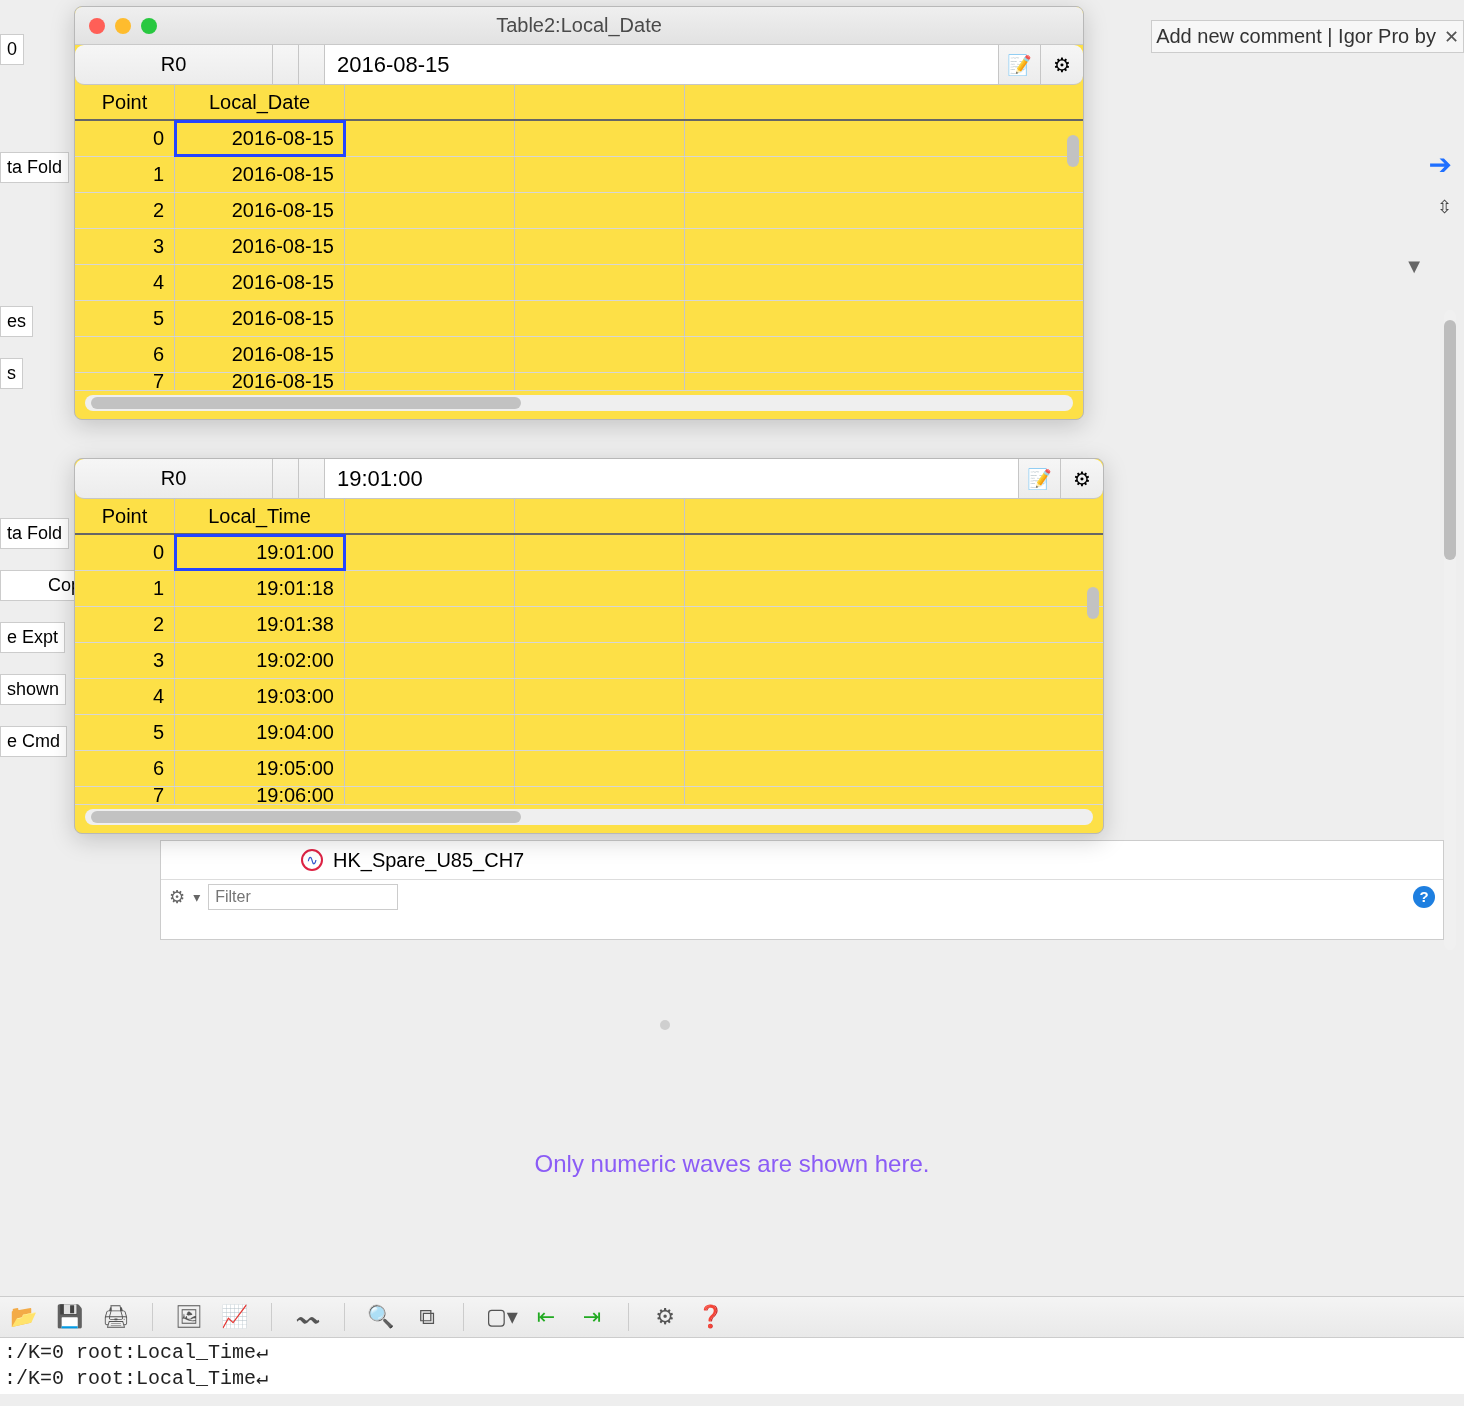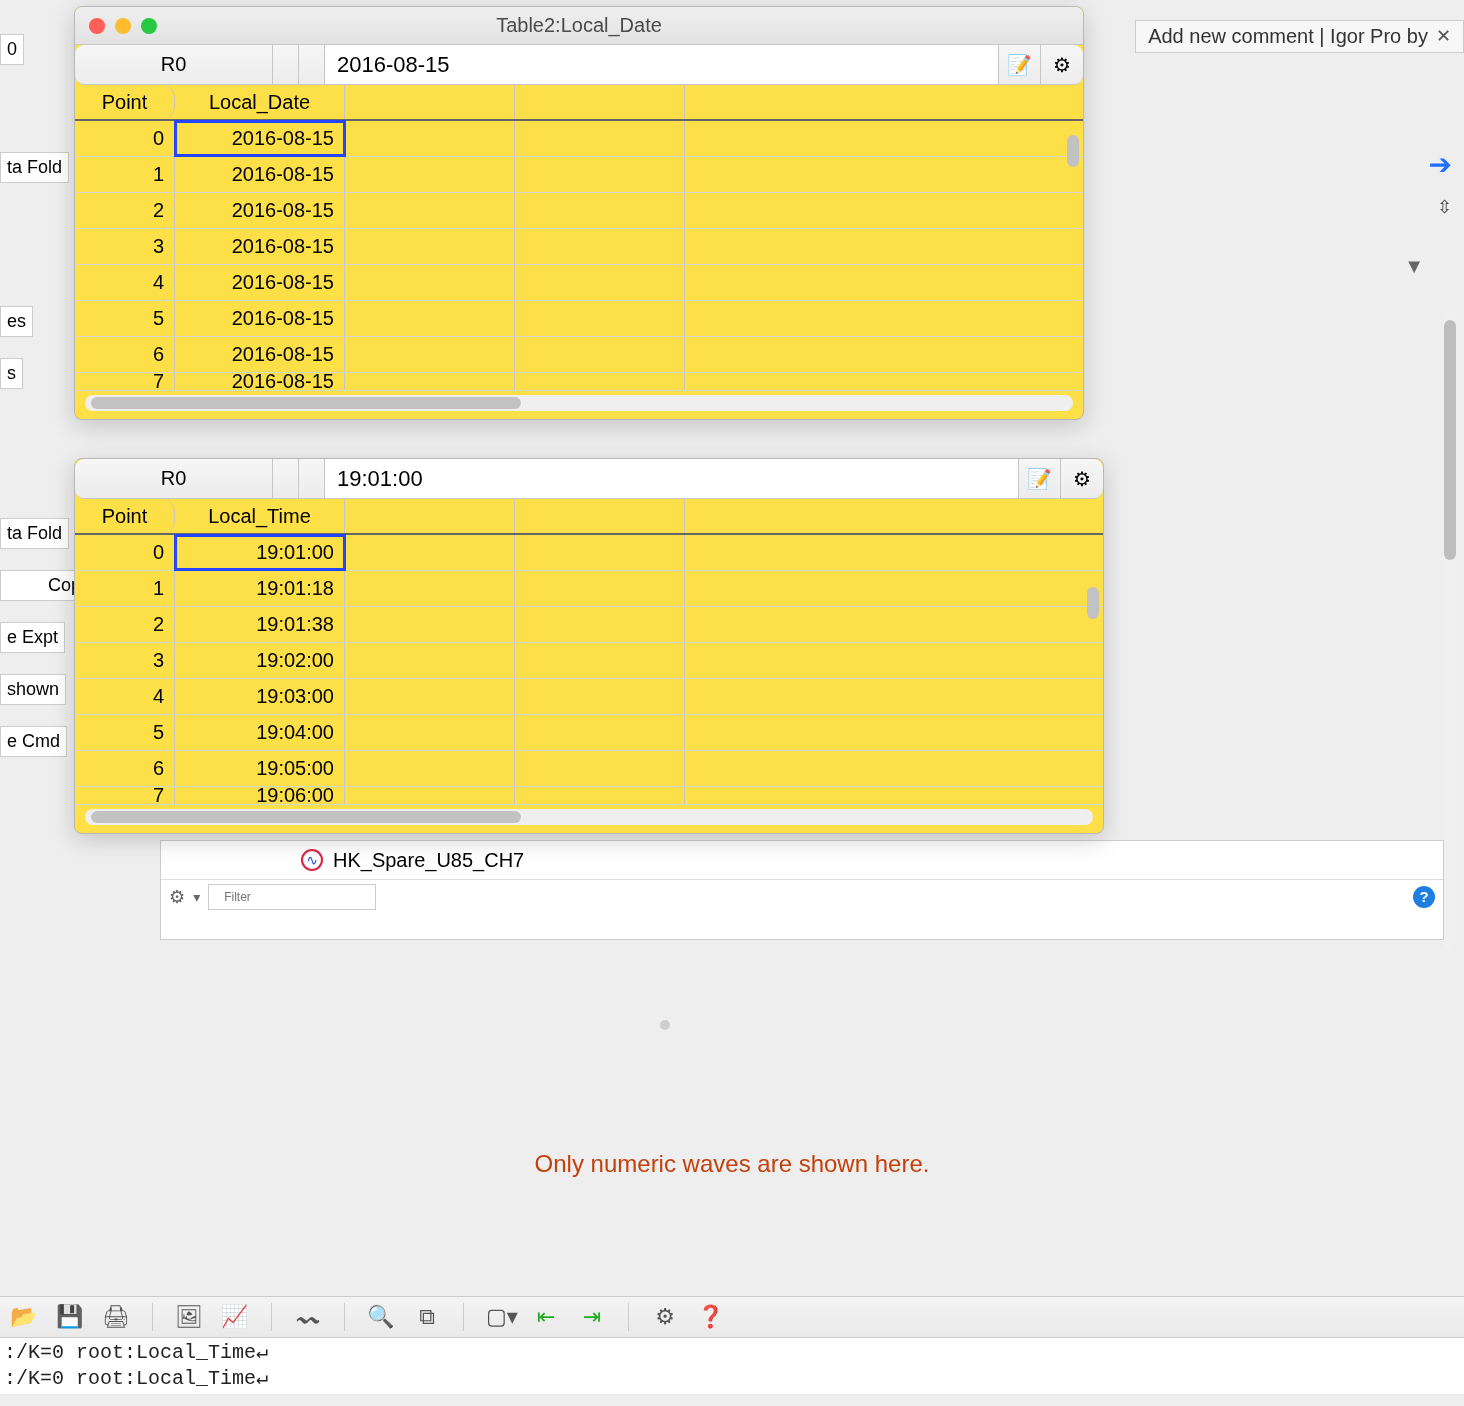--- a/index.html
+++ b/index.html
@@ -7,21 +7,21 @@
 
   
   .left-btn { position:absolute; left:0; background:#fff; border:1px solid #ccc; font-size:18px; padding:4px 6px; }
 
   
   .arrow-btn { position:absolute; top:148px; right:12px; font-size:28px; color:#1f6fff; }
   .updown-btn { position:absolute; top:196px; right:12px; font-size:18px; color:#444; }
   .tri-btn { position:absolute; top:255px; right:40px; font-size:20px; color:#666; }
 
   
-  .right-tab { position:absolute; top:20px; right:0; font-size:20px; color:#333; background:#f7f7f7; padding:4px 12px; border:1px solid #ccc; display:flex; align-items:flex-start; gap:8px;}
+  .right-tab { position:absolute; top:20px; right:0; font-size:20px; color:#333; background:#f7f7f7; padding:4px 4px; border:1px solid #ccc; display:flex; align-items:flex-end; gap:8px;}
   .right-tab .x { color:#555; font-size:18px; }
 
   
   .right-scroll { position:absolute; top:310px; right:8px; width:12px; height:640px; background:#f0f0f0; border-radius:6px;}
   .right-scroll-thumb { position:absolute; top:10px; left:0; width:12px; height:240px; background:#bdbdbd; border-radius:6px;}
 
   
   .twin {
     position:absolute; background:#fde047; border:1px solid #b8b8b8; border-radius:8px;
     box-shadow: 0 6px 24px rgba(0,0,0,.18);
@@ -44,21 +44,21 @@
     border-radius:9px;
   }
   .toolbar .cellref { width:198px; border-right:1px solid #c6c6c6; display:flex; align-items:center; justify-content:center; font-size:20px;}
   .toolbar .sep { width:26px; border-right:1px solid #c6c6c6;}
   .toolbar .formula { flex:1; display:flex; align-items:center; padding:0 12px; font-size:22px; background:#fff; border-right:1px solid #c6c6c6;}
   .toolbar .ticon { width:42px; display:flex; align-items:center; justify-content:center; font-size:20px; border-right:1px solid #c6c6c6;}
   .toolbar .ticon:last-child{border-right:none;}
 
   .theader { display:flex; height:36px; border-bottom:2px solid #666;}
   .theader .thcell { display:flex; align-items:center; justify-content:center; font-size:20px; border-right:1px solid #c6c6c6; }
-  .theader .thcell.point { width:100px;border-radius:13px;}
+  .theader .thcell.point { width:100px;}
   .theader .thcell.col1  { width:170px;}
   .theader .thcell.blank { width:170px;}
   .theader .thcell.last  { flex:1; border-right:none;}
 
   .tbody { }
   .trow { display:flex; height:36px; border-bottom:1px solid #d6d6d6;}
   .trow .tdpoint { width:100px; border-right:1px solid #c6c6c6; display:flex; align-items:center; justify-content:flex-end; padding-right:10px; font-size:20px;}
   .trow .tdcell  { width:170px; border-right:1px solid #c6c6c6; display:flex; align-items:center; justify-content:flex-end; padding-right:10px; font-size:20px;}
   .trow .tdblank { width:170px; border-right:1px solid #c6c6c6;}
   .trow .tdlast  { flex:1;}
@@ -71,26 +71,26 @@
 
   .vscroll-thumb { position:absolute; right:4px; width:12px; height:32px; background:#c2c2c2; border-radius:6px;}
 
   
   .wave-panel { position:absolute; left:160px; top:840px; right:20px; height:100px; background:#fff; border:1px solid #ccc;}
   .wave-row { display:flex; align-items:center; gap:10px; height:38px; padding-left:140px; font-size:20px;}
   .wave-icon { width:22px; height:22px; border-radius:50%; background:#fff; border:2px solid #d24; display:inline-flex; align-items:center; justify-content:center; font-size:14px; color:#35c;}
   .filter-row { display:flex; align-items:center; gap:8px; height:34px; padding:0 8px; border-top:1px solid #ddd;}
   .filter-row .gear { font-size:18px; color:#666;}
   .filter-row .dd { font-size:14px; color:#666;}
-  .filter-row input { width:168px; height:26px; font-size:12px; padding:0 15px; border:1px solid #ccc;}
+  .filter-row input { width:190px; height:26px; font-size:16px; padding:0 6px; border:1px solid #ccc;}
   .filter-row .help { margin-left:auto; width:22px; height:22px; border-radius:50%; background:#1e7fe0; color:#fff; display:flex; align-items:center; justify-content:center; font-size:15px; font-weight:bold;}
 
   .knob { position:absolute; left:660px; top:1020px; width:10px; height:10px; border-radius:50%; background:#cfcfcf;}
 
-  .msg { position:absolute; left:0; right:0; top:1150px; text-align:center; font-size:24px; color:#c2410c;}
+  .msg { position:absolute; left:0; right:0; top:1150px; text-align:center; font-size:24px; color:#8b5cf6;}
 
   
   .btoolbar { position:absolute; left:0; right:0; top:1296px; height:42px; background:linear-gradient(#f4f4f4,#e9e9e9); border-top:1px solid #ccc; border-bottom:1px solid #ccc; display:flex; align-items:center; gap:18px; padding:0 10px;}
   .btoolbar .bicn { font-size:22px; color:#555; width:28px; text-align:center;}
   .btoolbar .vsep { width:1px; height:28px; background:#ccc; margin:0 4px;}
 
   
   .history { position:absolute; left:0; right:0; top:1338px; background:#fff; font-family:"Menlo","Courier New",monospace; font-size:20px; padding:2px 4px; line-height:26px; color:#222;}
 </style>
 </head>

